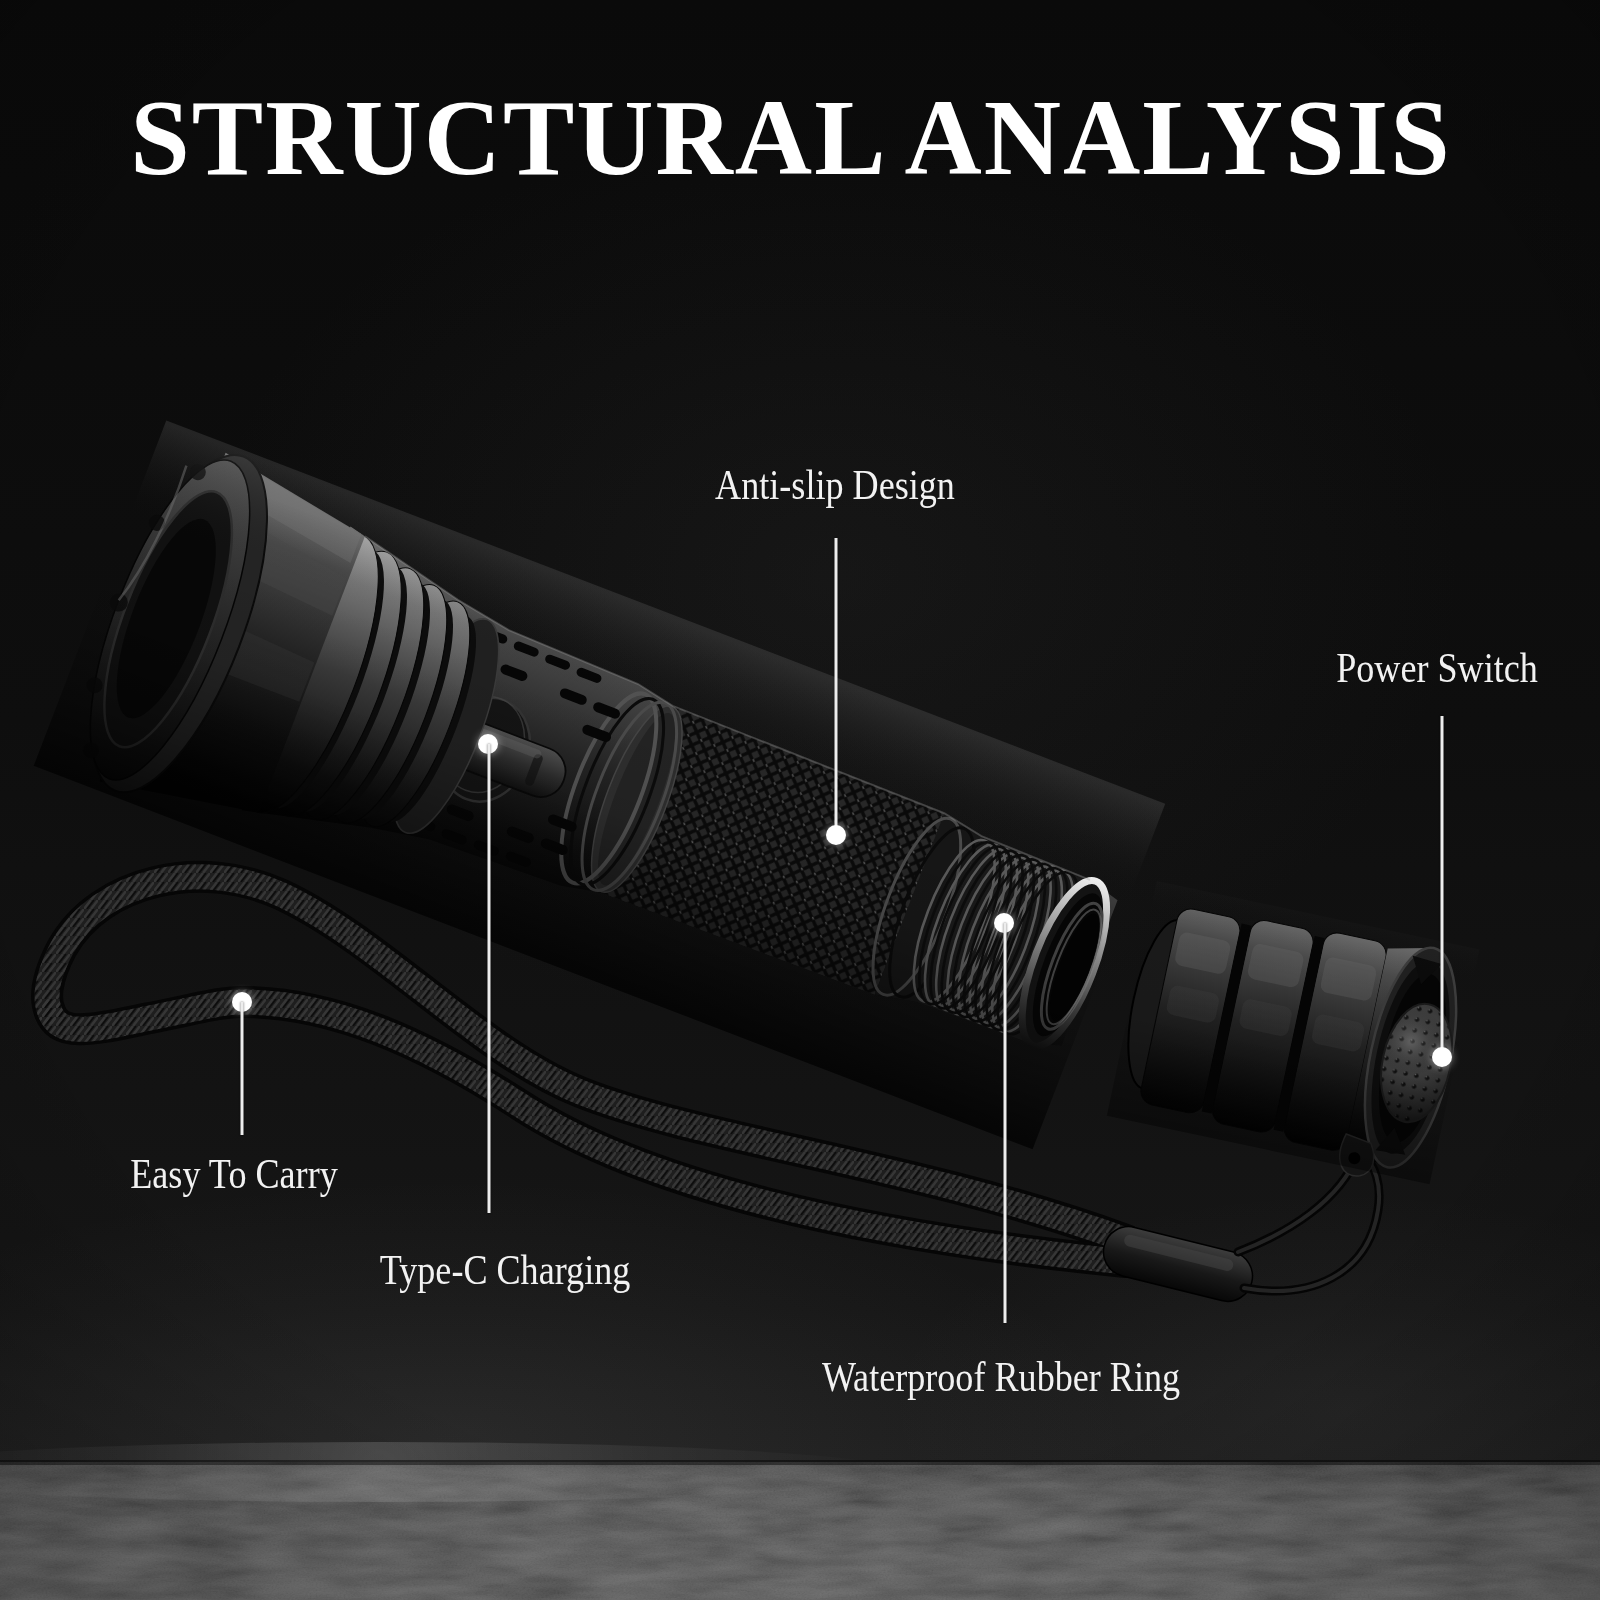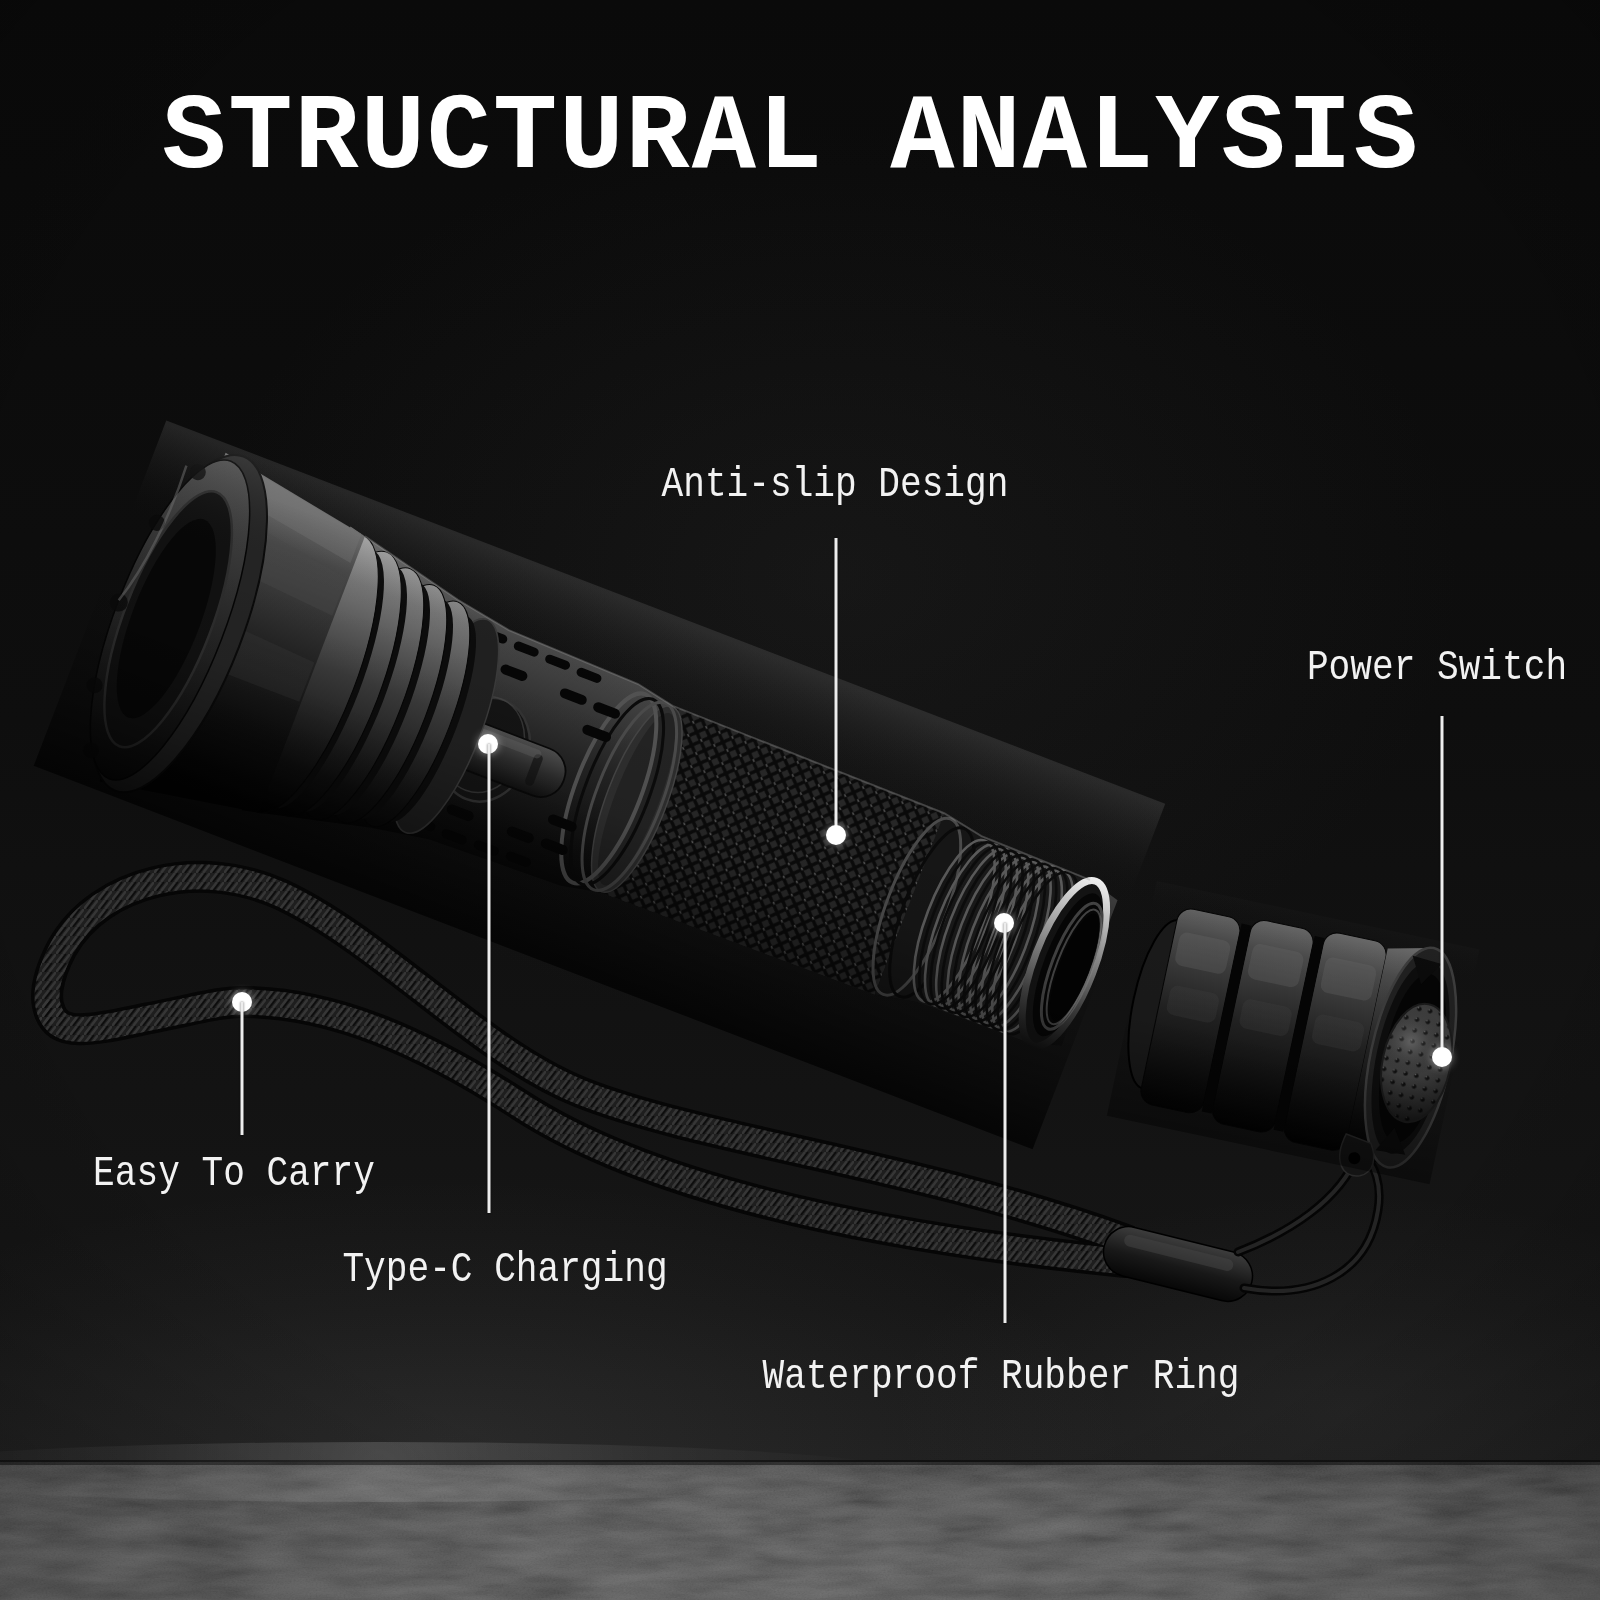--- a/index.html
+++ b/index.html
@@ -1,18 +1,18 @@
 <!DOCTYPE html>
 <html><head>
 <meta charset="utf-8">
 <style>
   html,body{margin:0;padding:0;background:#000;}
   .stage{
     position:relative;width:1600px;height:1600px;overflow:hidden;
-    font-family:Liberation Mono, monospace;
+    font-family:Liberation Serif, serif;
     background:
       radial-gradient(900px 650px at 52% 36%, rgba(70,70,70,.16), rgba(0,0,0,0) 70%),
       radial-gradient(1100px 420px at 28% 90%, rgba(160,160,160,.10), rgba(0,0,0,0) 62%),
       radial-gradient(760px 360px at 84% 88%, rgba(150,150,150,.08), rgba(0,0,0,0) 60%),
       linear-gradient(180deg,#0a0a0a 0%,#0e0e0e 45%,#161616 82%,#1d1d1d 91%,#121212 100%);
   }
   .scene{position:absolute;left:0;top:0;}
   .vignette{
     position:absolute;left:0;top:0;width:1600px;height:1600px;pointer-events:none;
     background:radial-gradient(1500px 1500px at 50% 44%, rgba(0,0,0,0) 52%, rgba(0,0,0,.42) 100%);

